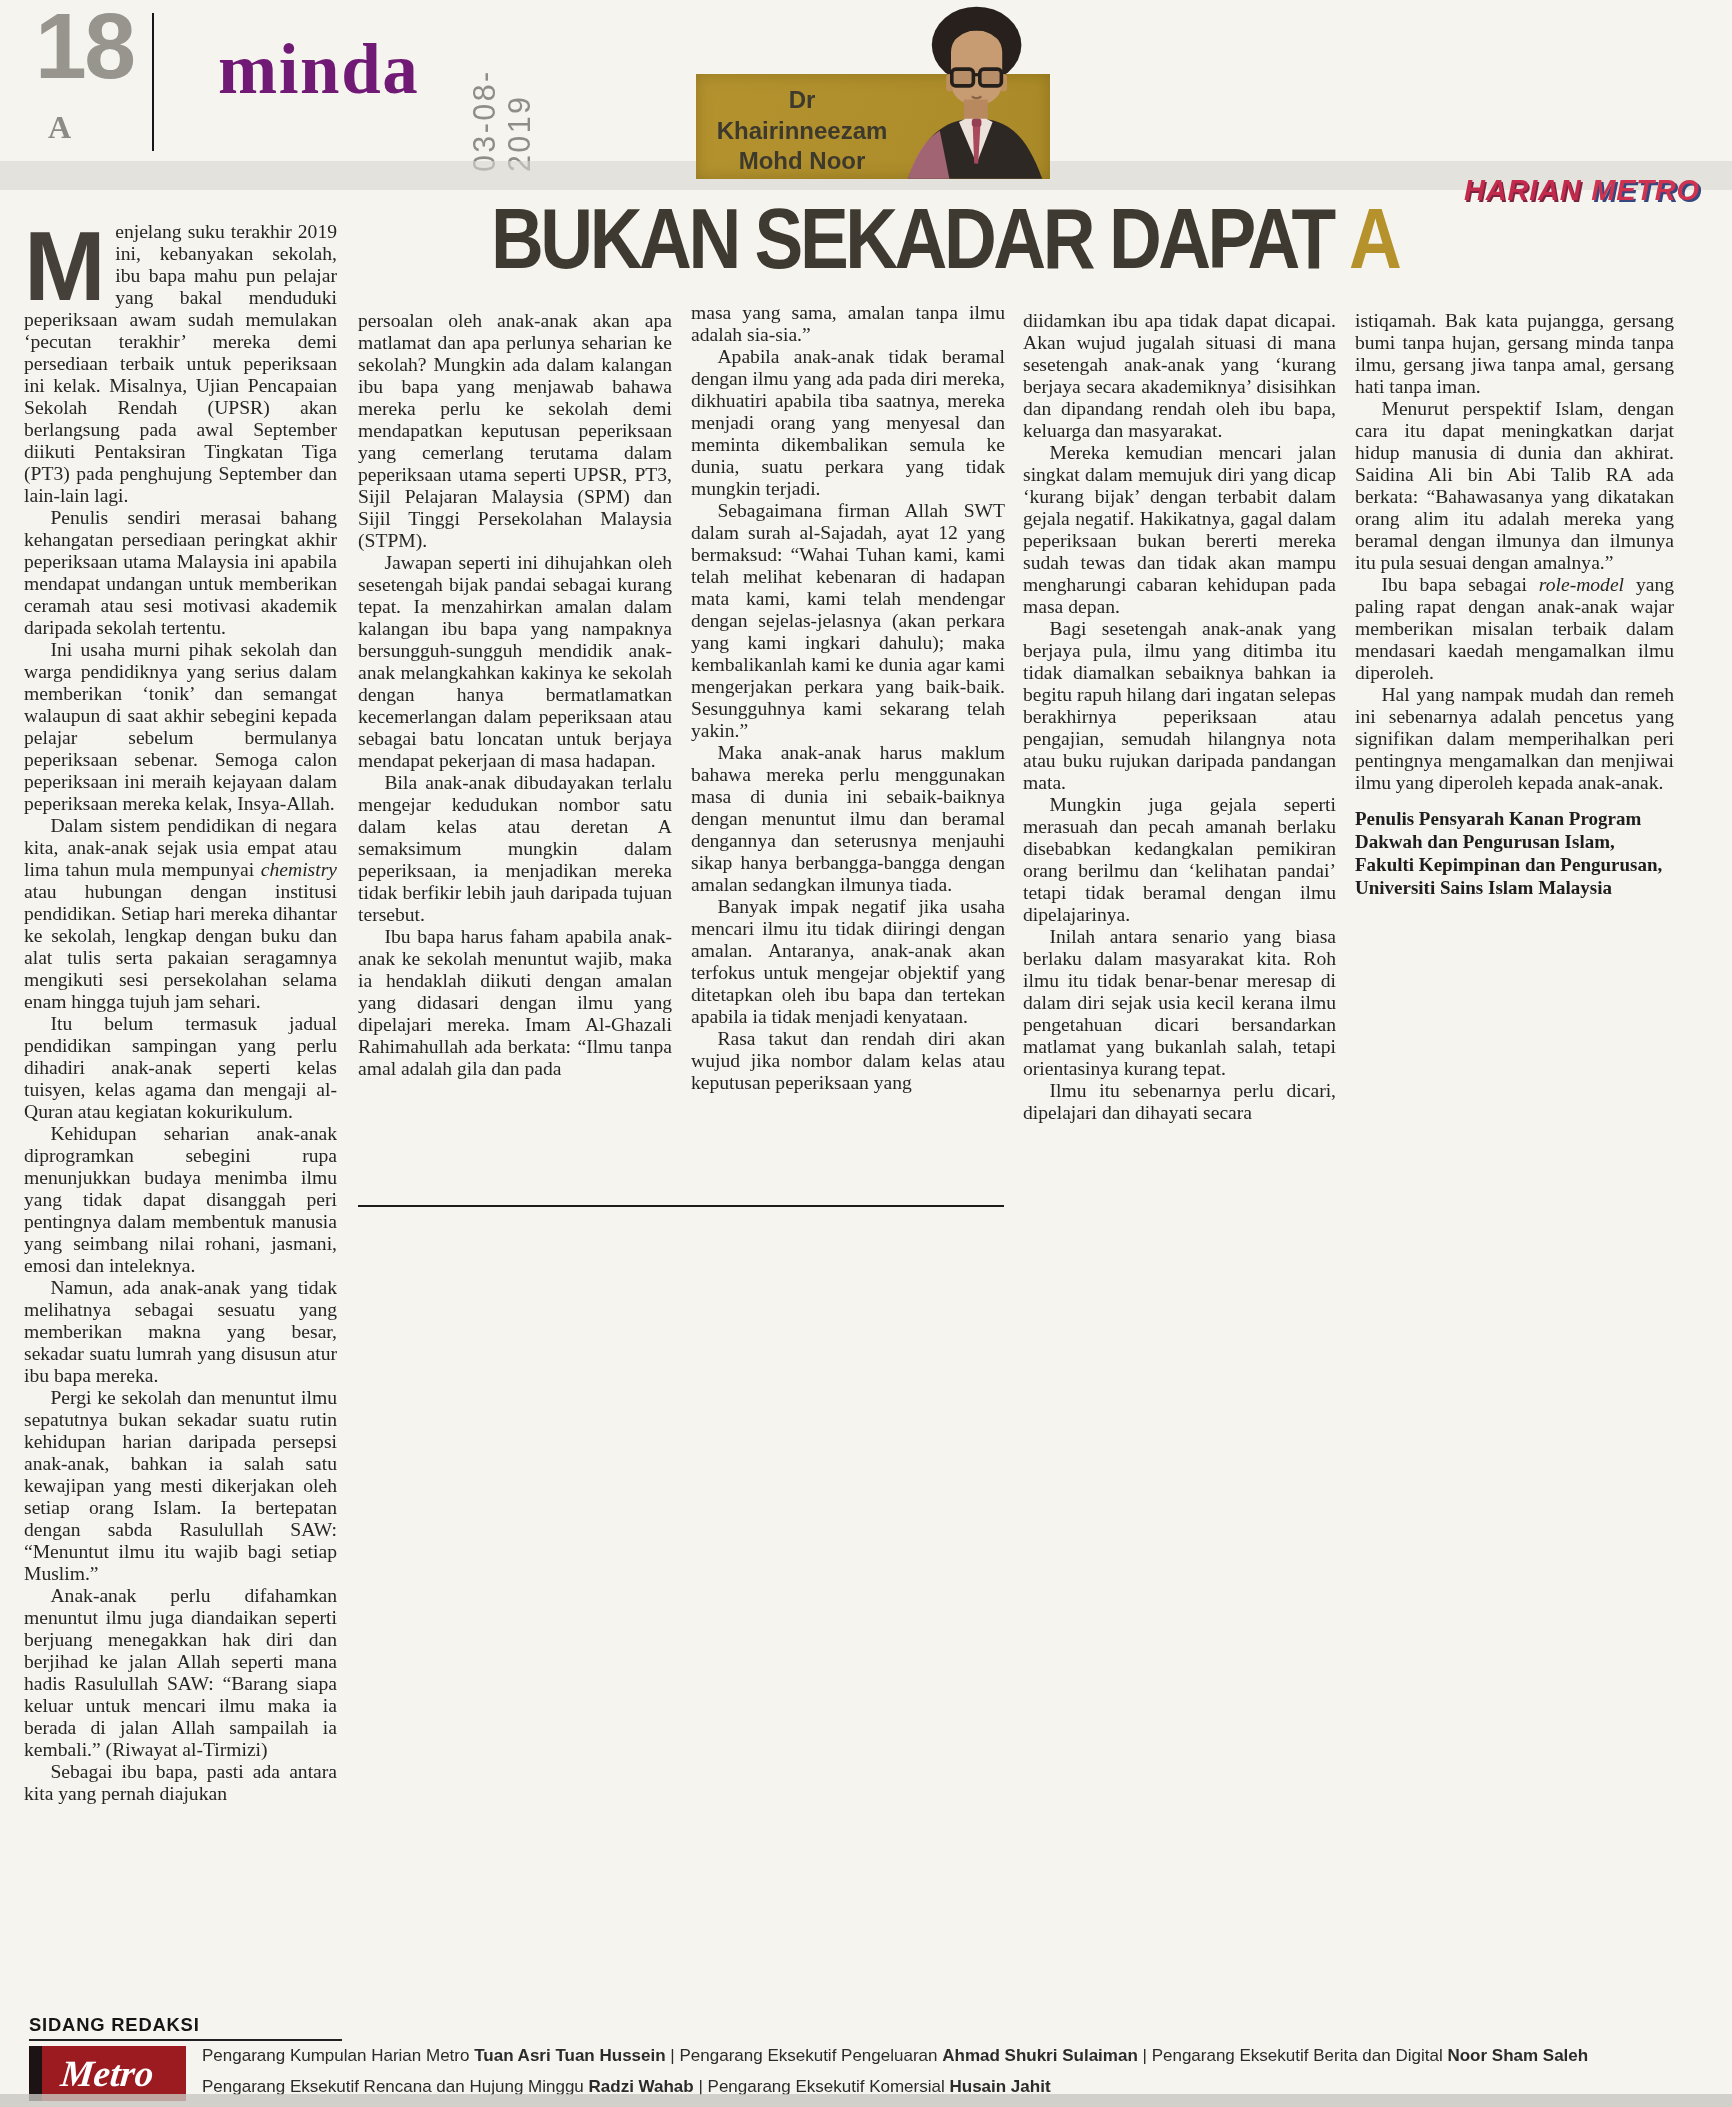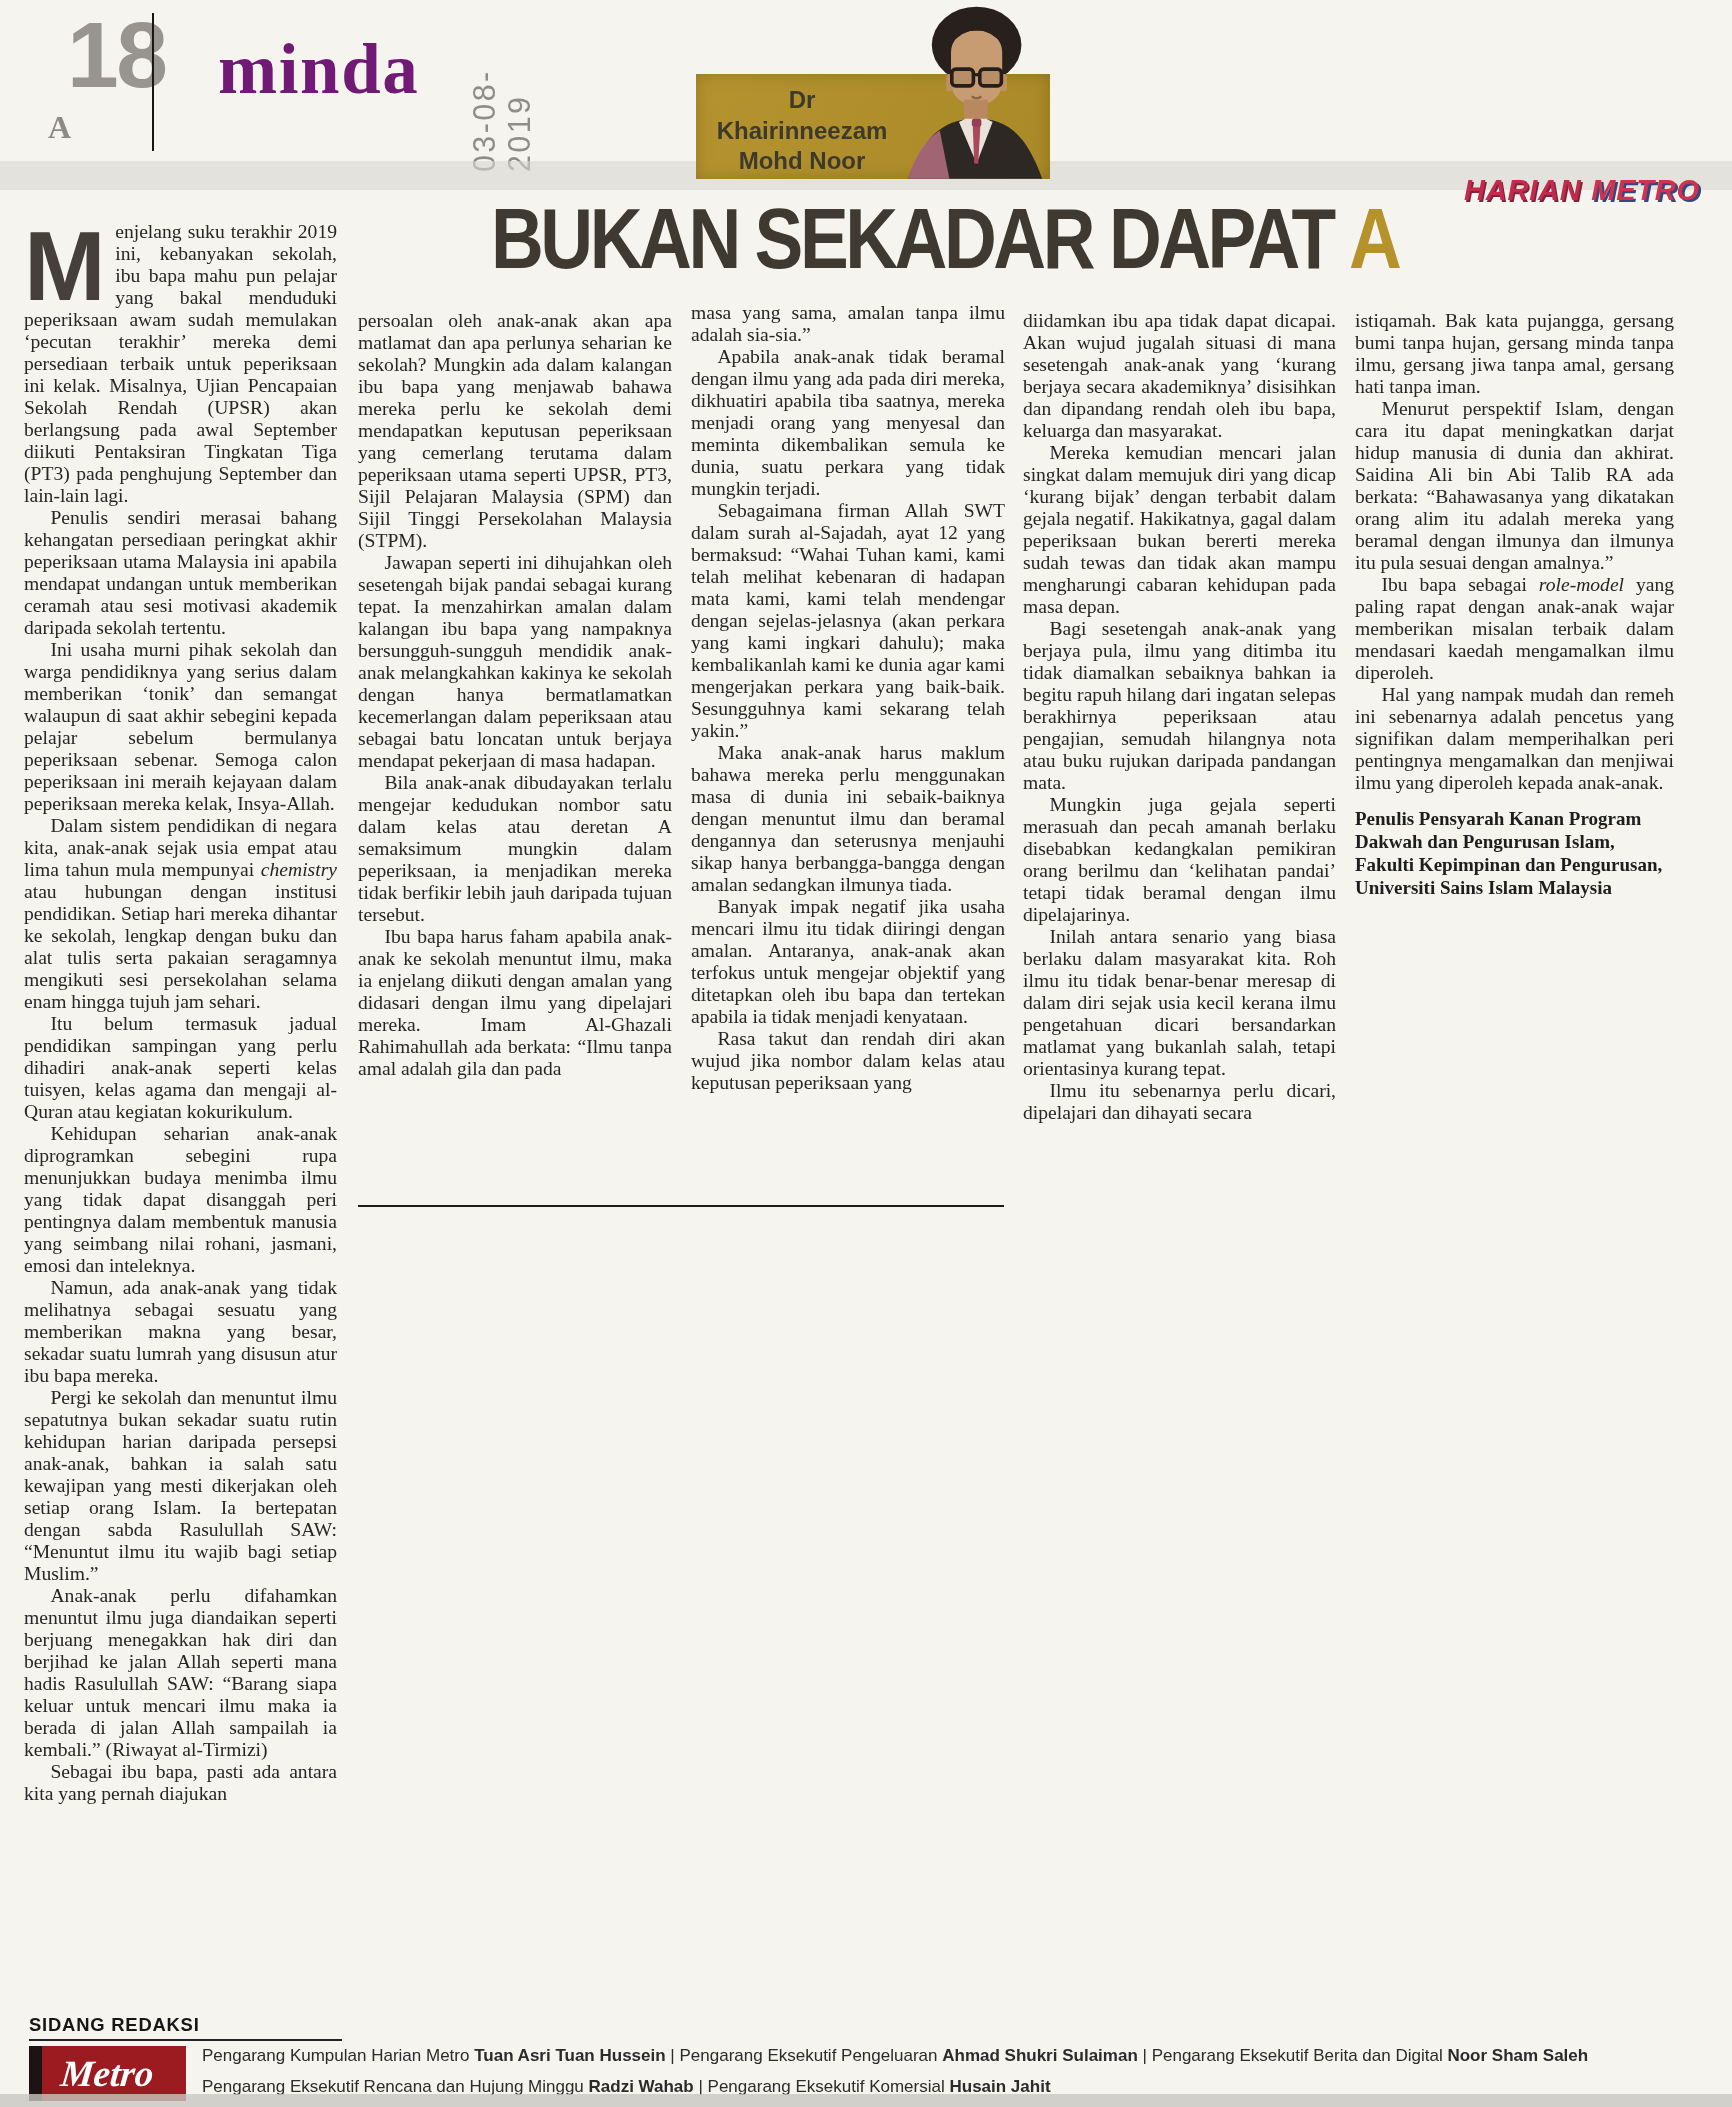--- a/index.html
+++ b/index.html
@@ -4,21 +4,21 @@
 <style>
   html,body{margin:0;padding:0;}
   body{
     position:relative;width:1733px;height:2108px;
     background:#f5f4ef;
     font-family:"Liberation Serif",serif;color:#262626;
     overflow:hidden;
   }
   .abs{position:absolute;}
   
-  #page-num{left:35px;top:9px;font:bold 93px/1 "Liberation Sans",sans-serif;color:#97958e;letter-spacing:-2.4px;margin-left:32px;}
+  #page-num{left:35px;top:0;font:bold 93px/1 "Liberation Sans",sans-serif;color:#97958e;letter-spacing:-2.4px;}
   #page-letter{left:48px;top:111px;font:bold 32px/1 "Liberation Serif",serif;color:#8d8b84;}
   #header-rule{left:152px;top:13px;width:2.4px;height:138px;background:#161616;}
   #section-title{left:218px;top:34px;font:bold 71px/1 "Liberation Serif",serif;color:#701a75;letter-spacing:1.6px;}
   #edition-date{left:467px;top:9.6px;height:162px;font:30.5px "Liberation Sans",sans-serif;color:#8f8d88;
     writing-mode:vertical-rl;transform:rotate(180deg);letter-spacing:2.4px;}
   #scan-band-top{left:0;top:161px;width:1733px;height:29px;background:#d7d5cf;opacity:.6;}
   #gold-box{left:696px;top:74px;width:354px;height:105px;
     background:linear-gradient(110deg,#b4932f,#aa8a28);
     box-shadow:inset 0 0 16px rgba(90,70,10,.35);}
   #author-name{left:704px;top:85px;width:196px;text-align:center;
@@ -115,21 +115,21 @@
       <p>Anak-anak perlu difahamkan menuntut ilmu juga diandaikan seperti berjuang menegakkan hak diri dan berjihad ke jalan Allah seperti mana hadis Rasulullah SAW: “Barang siapa keluar untuk mencari ilmu maka ia berada di jalan Allah sampailah ia kembali.” (Riwayat al-Tirmizi)</p>
       <p>Sebagai ibu bapa, pasti ada antara kita yang pernah diajukan</p>
     </div>
 </div>
 
 <div class="col cont" id="col2">
   <div class="plist">
       <p>persoalan oleh anak-anak akan apa matlamat dan apa perlunya seharian ke sekolah? Mungkin ada dalam kalangan ibu bapa yang menjawab bahawa mereka perlu ke sekolah demi mendapatkan keputusan peperiksaan yang cemerlang terutama dalam peperiksaan utama seperti UPSR, PT3, Sijil Pelajaran Malaysia (SPM) dan Sijil Tinggi Persekolahan Malaysia (STPM).</p>
       <p>Jawapan seperti ini dihujahkan oleh sesetengah bijak pandai sebagai kurang tepat. Ia menzahirkan amalan dalam kalangan ibu bapa yang nampaknya bersungguh-sungguh mendidik anak-anak melangkahkan kakinya ke sekolah dengan hanya bermatlamatkan kecemerlangan dalam peperiksaan atau sebagai batu loncatan untuk berjaya mendapat pekerjaan di masa hadapan.</p>
       <p>Bila anak-anak dibudayakan terlalu mengejar kedudukan nombor satu dalam kelas atau deretan A semaksimum mungkin dalam peperiksaan, ia menjadikan mereka tidak berfikir lebih jauh daripada tujuan tersebut.</p>
-      <p>Ibu bapa harus faham apabila anak-anak ke sekolah menuntut ilmu, maka ia enjelang diikuti dengan amalan yang didasari dengan ilmu yang dipelajari mereka. Imam Al-Ghazali Rahimahullah ada berkata: “Ilmu tanpa amal adalah gila dan pada</p>
+      <p>Ibu bapa harus faham apabila anak-anak ke sekolah menuntut wajib, maka ia hendaklah diikuti dengan amalan yang didasari dengan ilmu yang dipelajari mereka. Imam Al-Ghazali Rahimahullah ada berkata: “Ilmu tanpa amal adalah gila dan pada</p>
     </div>
 </div>
 
 <div class="col cont" id="col3">
   <div class="plist">
       <p>masa yang sama, amalan tanpa ilmu adalah sia-sia.”</p>
       <p>Apabila anak-anak tidak beramal dengan ilmu yang ada pada diri mereka, dikhuatiri apabila tiba saatnya, mereka menjadi orang yang menyesal dan meminta dikembalikan semula ke dunia, suatu perkara yang tidak mungkin terjadi.</p>
       <p>Sebagaimana firman Allah SWT dalam surah al-Sajadah, ayat 12 yang bermaksud: “Wahai Tuhan kami, kami telah melihat kebenaran di hadapan mata kami, kami telah mendengar dengan sejelas-jelasnya (akan perkara yang kami ingkari dahulu); maka kembalikanlah kami ke dunia agar kami mengerjakan perkara yang baik-baik. Sesungguhnya kami sekarang telah yakin.”</p>
       <p>Maka anak-anak harus maklum bahawa mereka perlu menggunakan masa di dunia ini sebaik-baiknya dengan menuntut ilmu dan beramal dengannya dan seterusnya menjauhi sikap hanya berbangga-bangga dengan amalan sedangkan ilmunya tiada.</p>
       <p>Banyak impak negatif jika usaha mencari ilmu itu tidak diiringi dengan amalan. Antaranya, anak-anak akan terfokus untuk mengejar objektif yang ditetapkan oleh ibu bapa dan tertekan apabila ia tidak menjadi kenyataan.</p>

